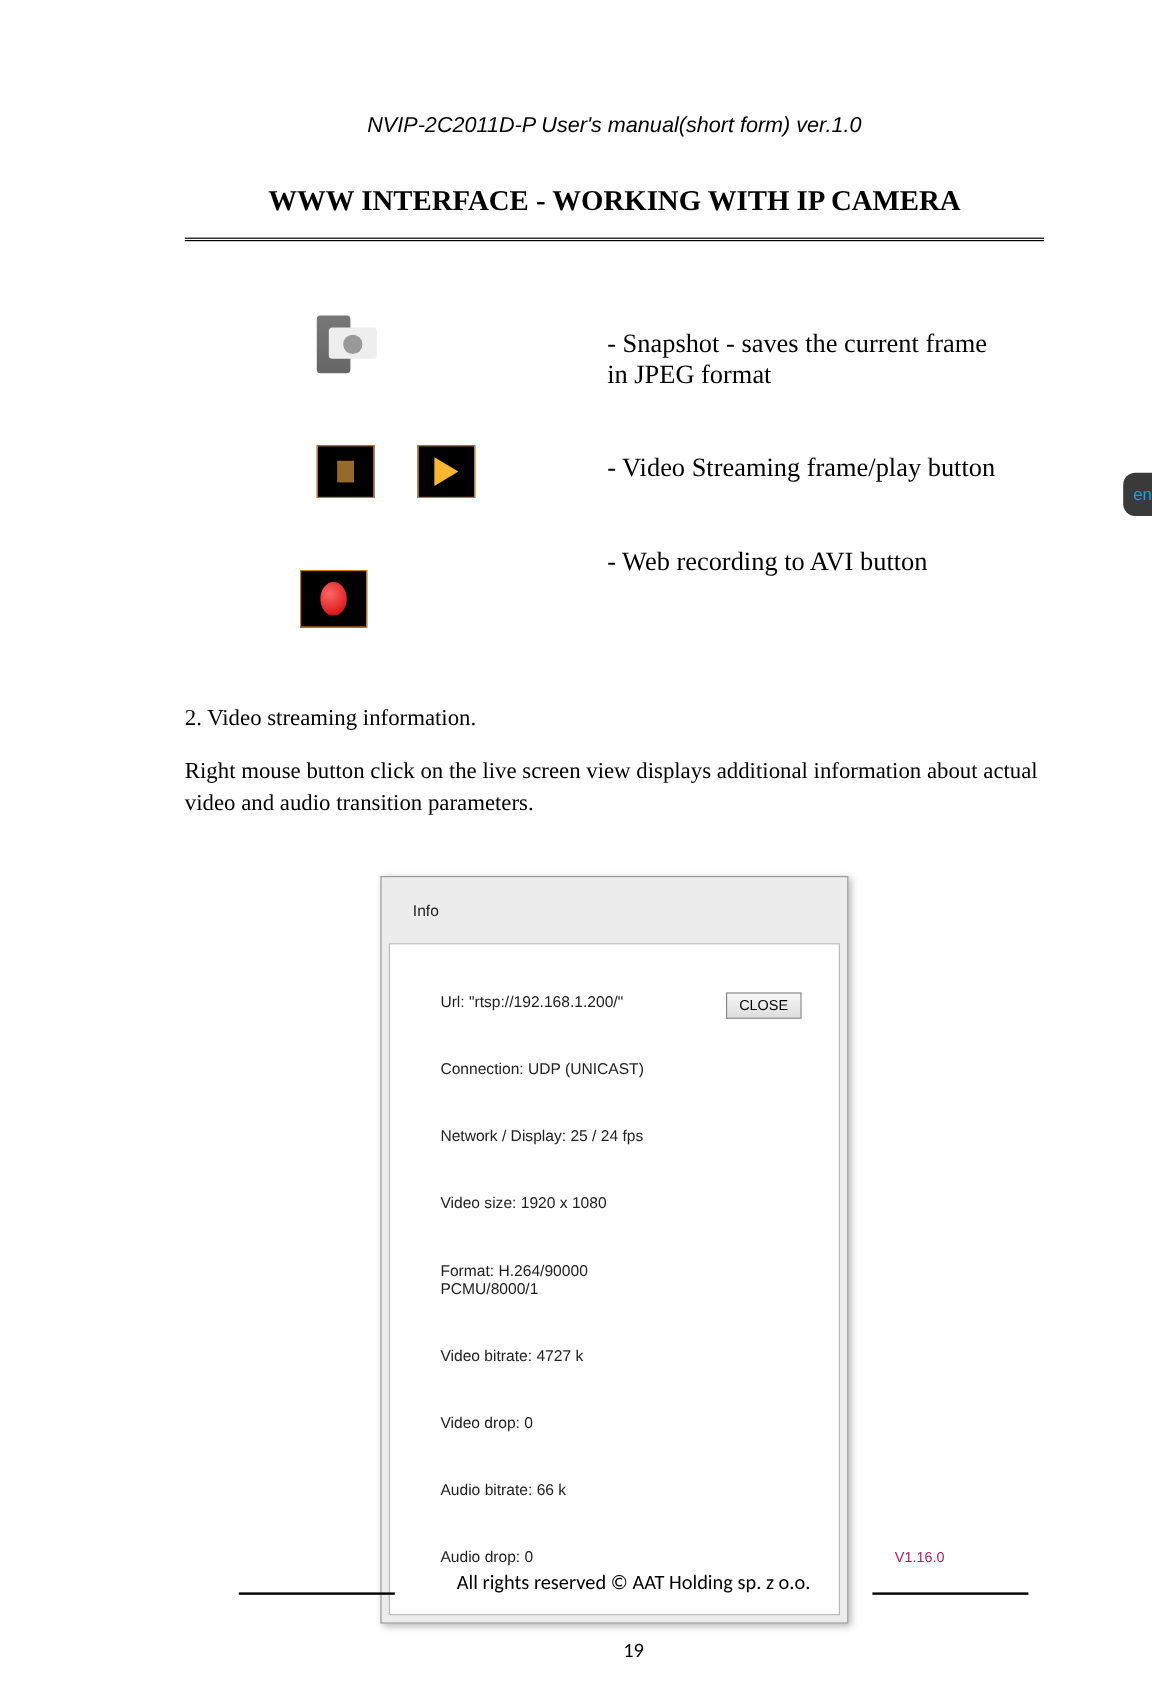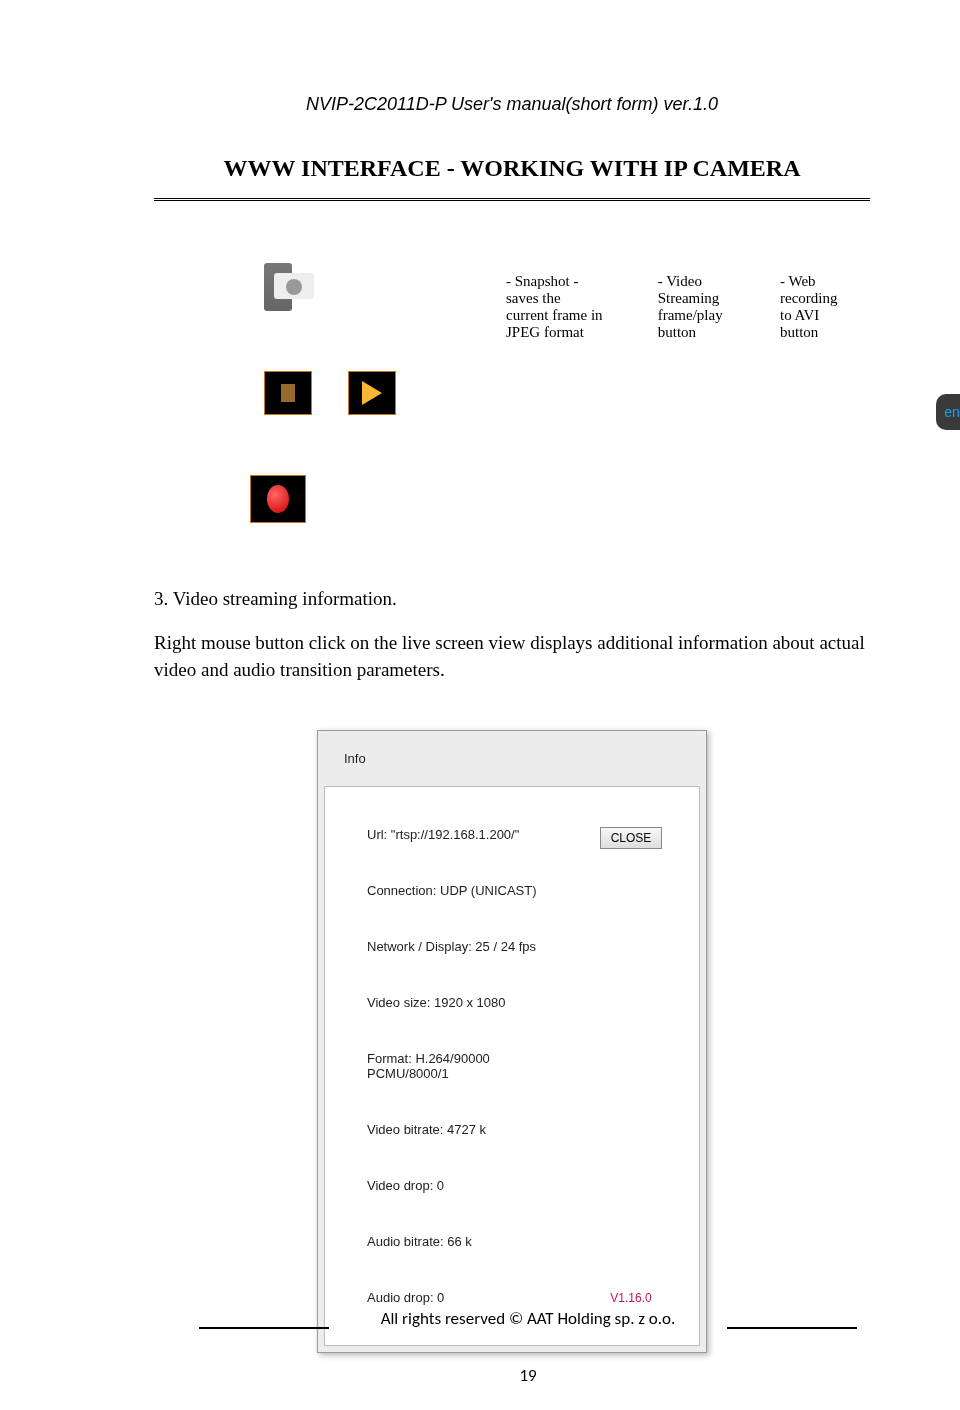--- a/index.html
+++ b/index.html
@@ -105,23 +105,23 @@
     align-items: center;
     justify-content: center;
   }
   .rec-dot {
     width: 28px; height: 28px;
     background: radial-gradient(circle at 35% 35%, #ff6666, #cc0000);
     border-radius: 50%;
   }
   .text-col {
     display: flex;
-    flex-direction: row;
+    flex-direction: column;
     gap: 20px;
-    font-size: 15px;
+    font-size: 22px;
     padding-top: 10px;
   }
   .body-text {
     font-size: 19px;
     margin-bottom: 4px;
     line-height: 1.45;
   }
   .lang-tab {
     position: absolute;
     right: 0;
@@ -165,23 +165,23 @@
   }
   .info-left {
     flex: 1;
     display: flex;
     flex-direction: column;
     gap: 9px;
   }
   .info-right {
     width: 84px;
     display: flex;
-    flex-direction: column;
+    flex-direction: row;
     justify-content: space-between;
-    align-items: center;
+    align-items: flex-start;
     gap: 46px;
   }
   .close-btn {
     border: 1px solid #888;
     background: linear-gradient(#f8f8f8,#ddd);
     padding: 3px 10px;
     font-size: 12px;
     font-family: "Segoe UI", Tahoma, sans-serif;
     cursor: pointer;
   }
@@ -247,21 +247,21 @@
           </div>
       </div>
     </div>
     <div class="text-col">
       <div>- Snapshot - saves the current frame in JPEG format</div>
       <div>- Video Streaming frame/play button</div>
       <div>- Web recording to AVI button</div>
     </div>
   </div>
 
-  <div class="body-text"> 3. Video streaming information.</div>
+  <div class="body-text"> 2. Video streaming information.</div>
   <div class="body-text">Right mouse button click on the live screen view displays additional information about actual video and audio transition parameters.</div>
 
   <div class="info-wrapper">
     <div class="info-dialog">
       <div class="info-title">Info</div>
       <div class="info-body">
         <div class="info-left">
           <div>Url: "rtsp://192.168.1.200/"</div>
           <div>Connection: UDP (UNICAST)</div>
           <div>Network / Display:  25 / 24 fps</div>

